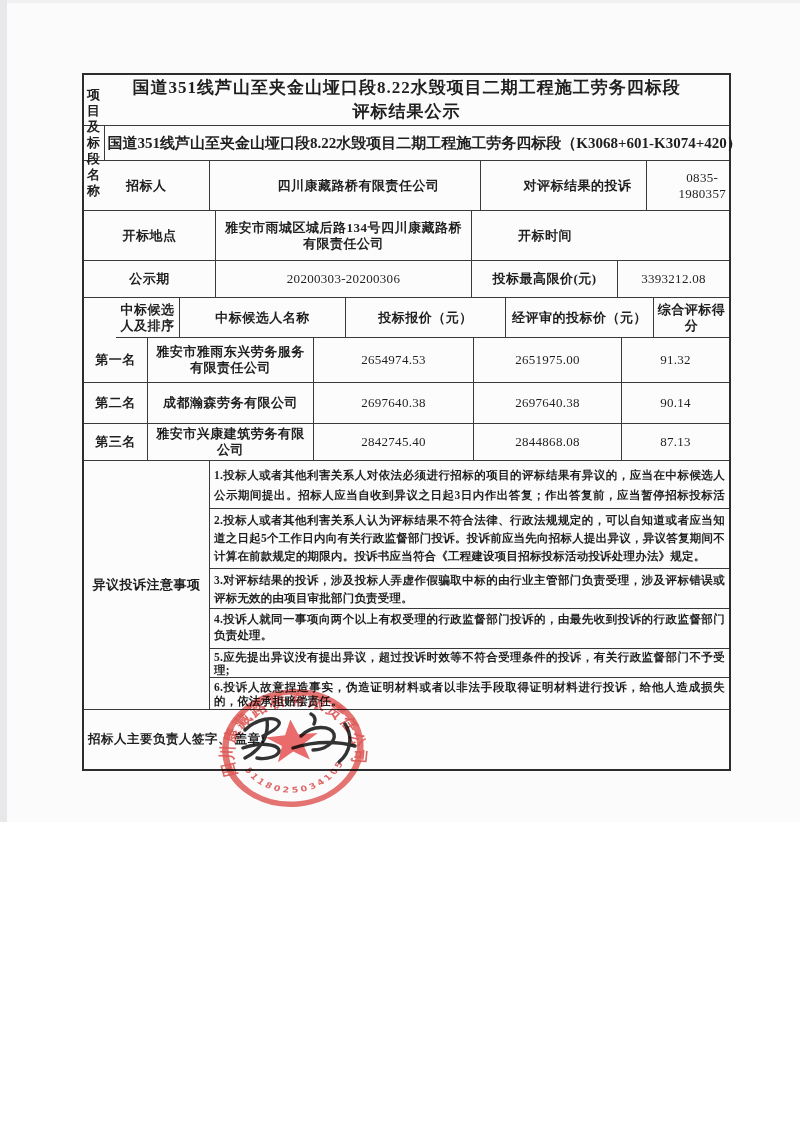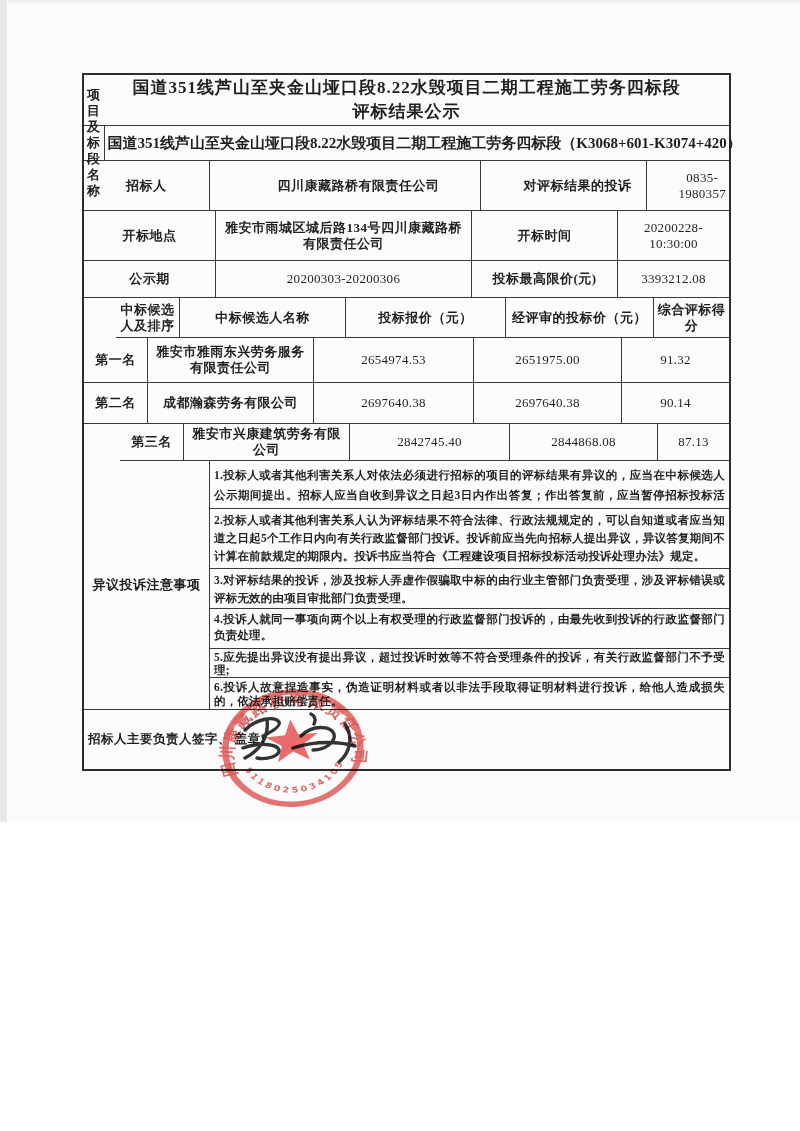--- a/index.html
+++ b/index.html
@@ -23,21 +23,21 @@
     border-right:1px solid #3a3a3a; box-sizing:border-box;
     display:flex; align-items:center; justify-content:center;
     text-align:center; padding:1px 3px; font-size:13px; font-weight:600;
     letter-spacing:.5px; line-height:16px;
   }
   .cell:last-child{border-right:none;}
   .num{font-weight:400; letter-spacing:.3px; font-size:13px;}
 
   .ht-title{height:51px;} .ht-r1{height:35px;} .ht-r2{height:50px;gap:28px;}
   .ht-r3{height:50px;}  .ht-r4{height:37px;}  .ht-ch{height:40px;margin-left:32px;}
-  .ht-c1{height:45px;}  .ht-c2{height:41px;}  .ht-c3{height:37px;margin-left:36px;}
+  .ht-c1{height:45px;}  .ht-c2{height:41px;}  .ht-c3{height:37px;}
   .ht-sig{height:59px;}
 
   .title-cell{flex:1; flex-direction:column; font-size:17px; font-weight:700; letter-spacing:1px; line-height:24px;}
   .w-label{width:132px;} .w-val{width:256px;} .w-label2{width:146px;} .w-val2{flex:1;}
   .proj-val{flex:1; font-size:15px; letter-spacing:0; white-space:nowrap; overflow:visible;}
   .c1{width:64px;} .c2{width:166px;text-align:center;} .c3{width:160px;} .c4{width:148px;} .c5{flex:1;}
 
   .n-label{width:126px;}
   .n-body{flex:1; display:flex; flex-direction:column;}
   .n-item{
@@ -90,21 +90,20 @@
       <div class="cell w-label">招标人</div>
       <div class="cell w-val">四川康藏路桥有限责任公司</div>
       <div class="cell w-label2">对评标结果的投诉</div>
       <div class="cell w-val2 num">0835-1980357</div>
     </div>
 
     <div class="row ht-r3">
       <div class="cell w-label">开标地点</div>
       <div class="cell w-val">雅安市雨城区城后路134号四川康藏路桥有限责任公司</div>
       <div class="cell w-label2">开标时间</div>
-      <div class="cell w-val2 num">20200228-10:30:00</div>
     </div>
 
     <div class="row ht-r4">
       <div class="cell w-label">公示期</div>
       <div class="cell w-val num">20200303-20200306</div>
       <div class="cell w-label2">投标最高限价(元)</div>
       <div class="cell w-val2 num">3393212.08</div>
     </div>
 
     <div class="row ht-ch">

